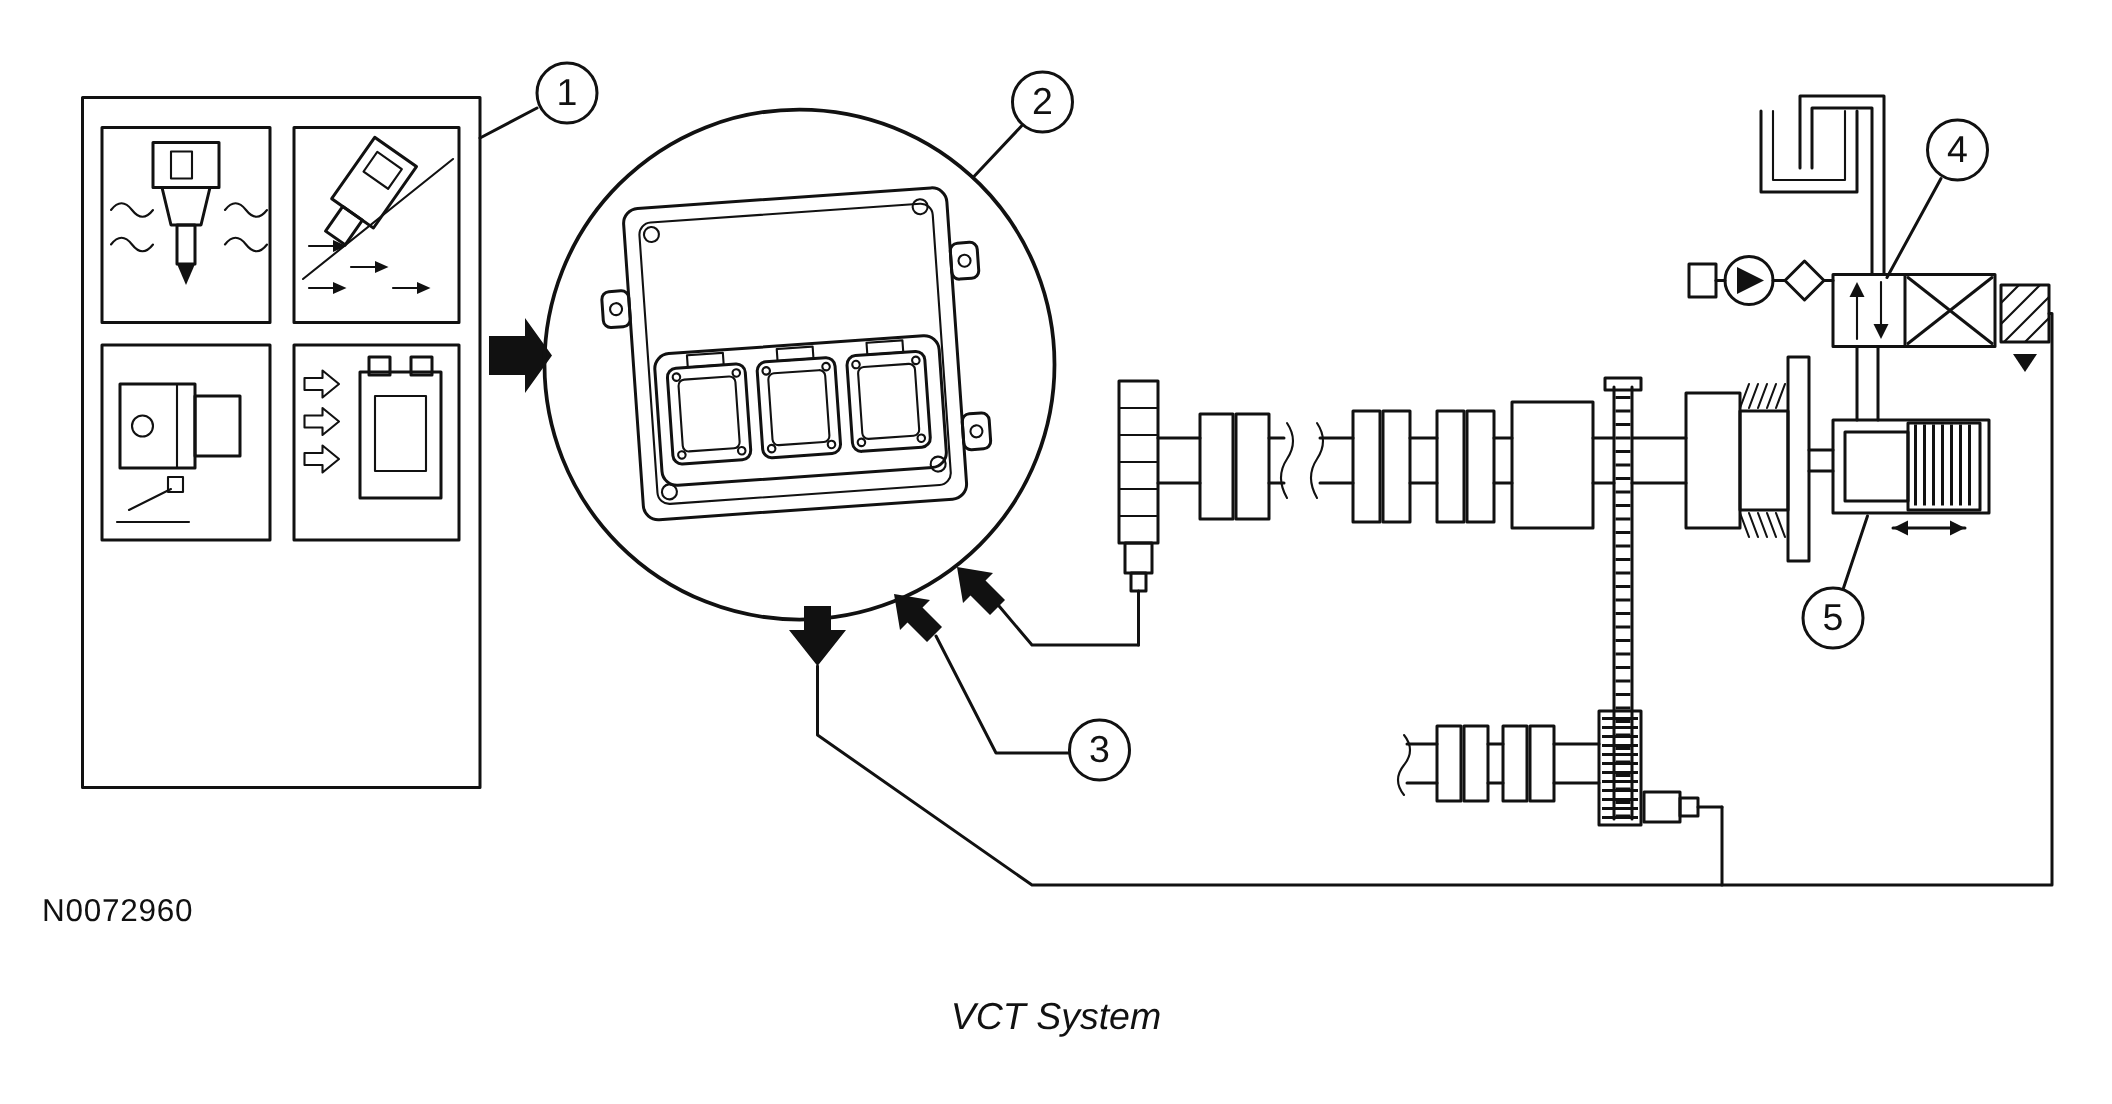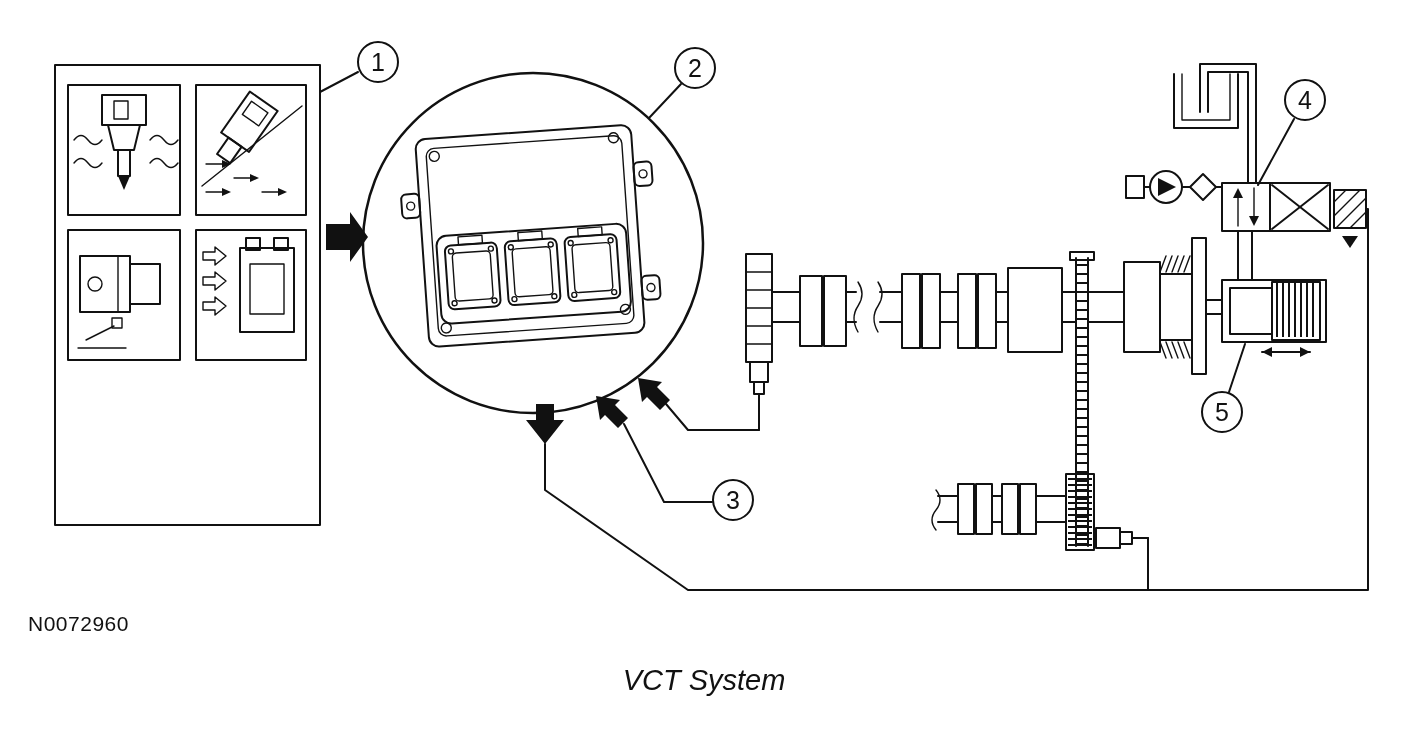--- a/index.html
+++ b/index.html
@@ -9,23 +9,23 @@
   .stage svg{position:absolute;left:0;top:0}
   .ln{stroke:#111;stroke-width:2;fill:none;stroke-linecap:round;stroke-linejoin:round}
   .thin{stroke-width:1.4}
   .blk{fill:#111;stroke:none}
   .chainticks{stroke:#111;stroke-width:10;stroke-dasharray:2 7;fill:none}
   .sprocketbands{stroke:#111;stroke-width:24;stroke-dasharray:2 4;fill:none}
   .stripes{stroke:#111;stroke-width:54;stroke-dasharray:2 4;fill:none}
   .callout{position:absolute;width:42px;height:42px;border:2px solid #111;border-radius:50%;
            background:#fff;display:flex;align-items:center;justify-content:center;
            font-size:25px;line-height:1;color:#111}
-  .fig-id{position:absolute;left:28px;top:612px;font-size:21px;letter-spacing:.5px}
+  .fig-id{position:absolute;left:28px;top:596px;font-size:21px;letter-spacing:.5px}
   .caption{position:absolute;left:0;right:0;top:664px;text-align:center;
-           font-size:29px;font-style:italic}
+           font-size:25px;font-style:italic}
 </style>
 </head>
 <body>
 
 <div class="stage">
 
   <svg width="1408" height="736" viewBox="0 0 1408 736">
 
     <g>
       <rect class="ln" x="55" y="65" width="265" height="460"></rect>

